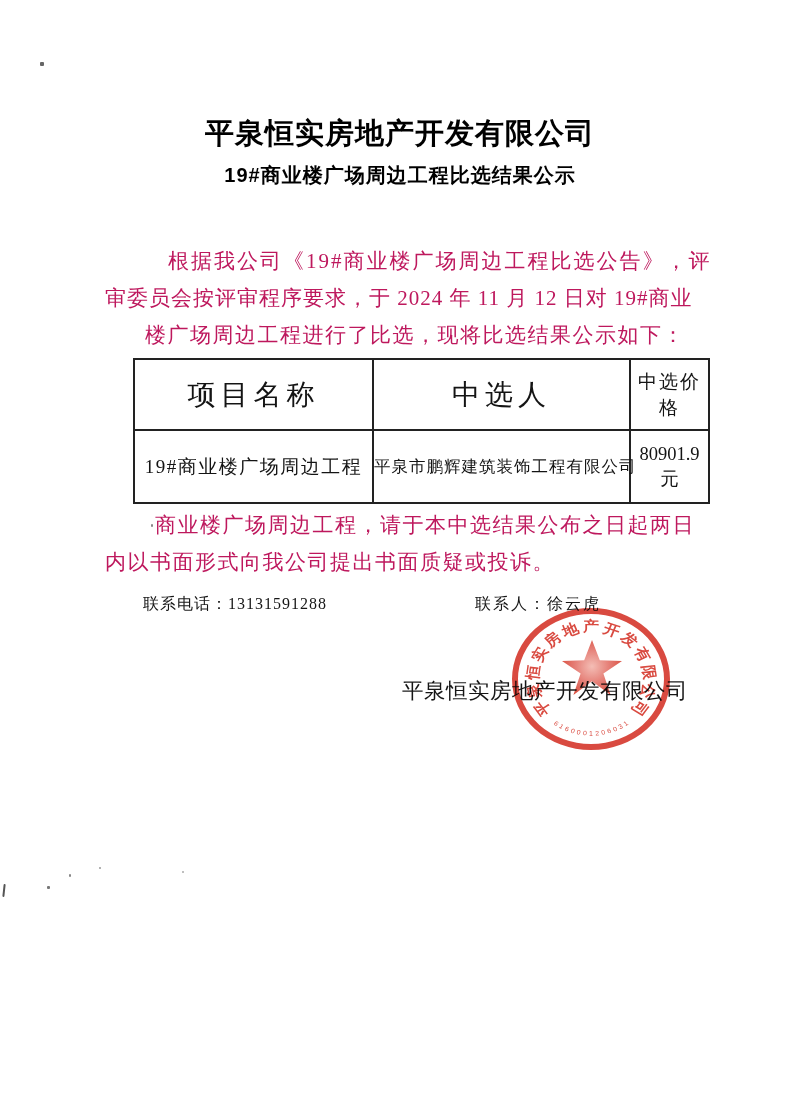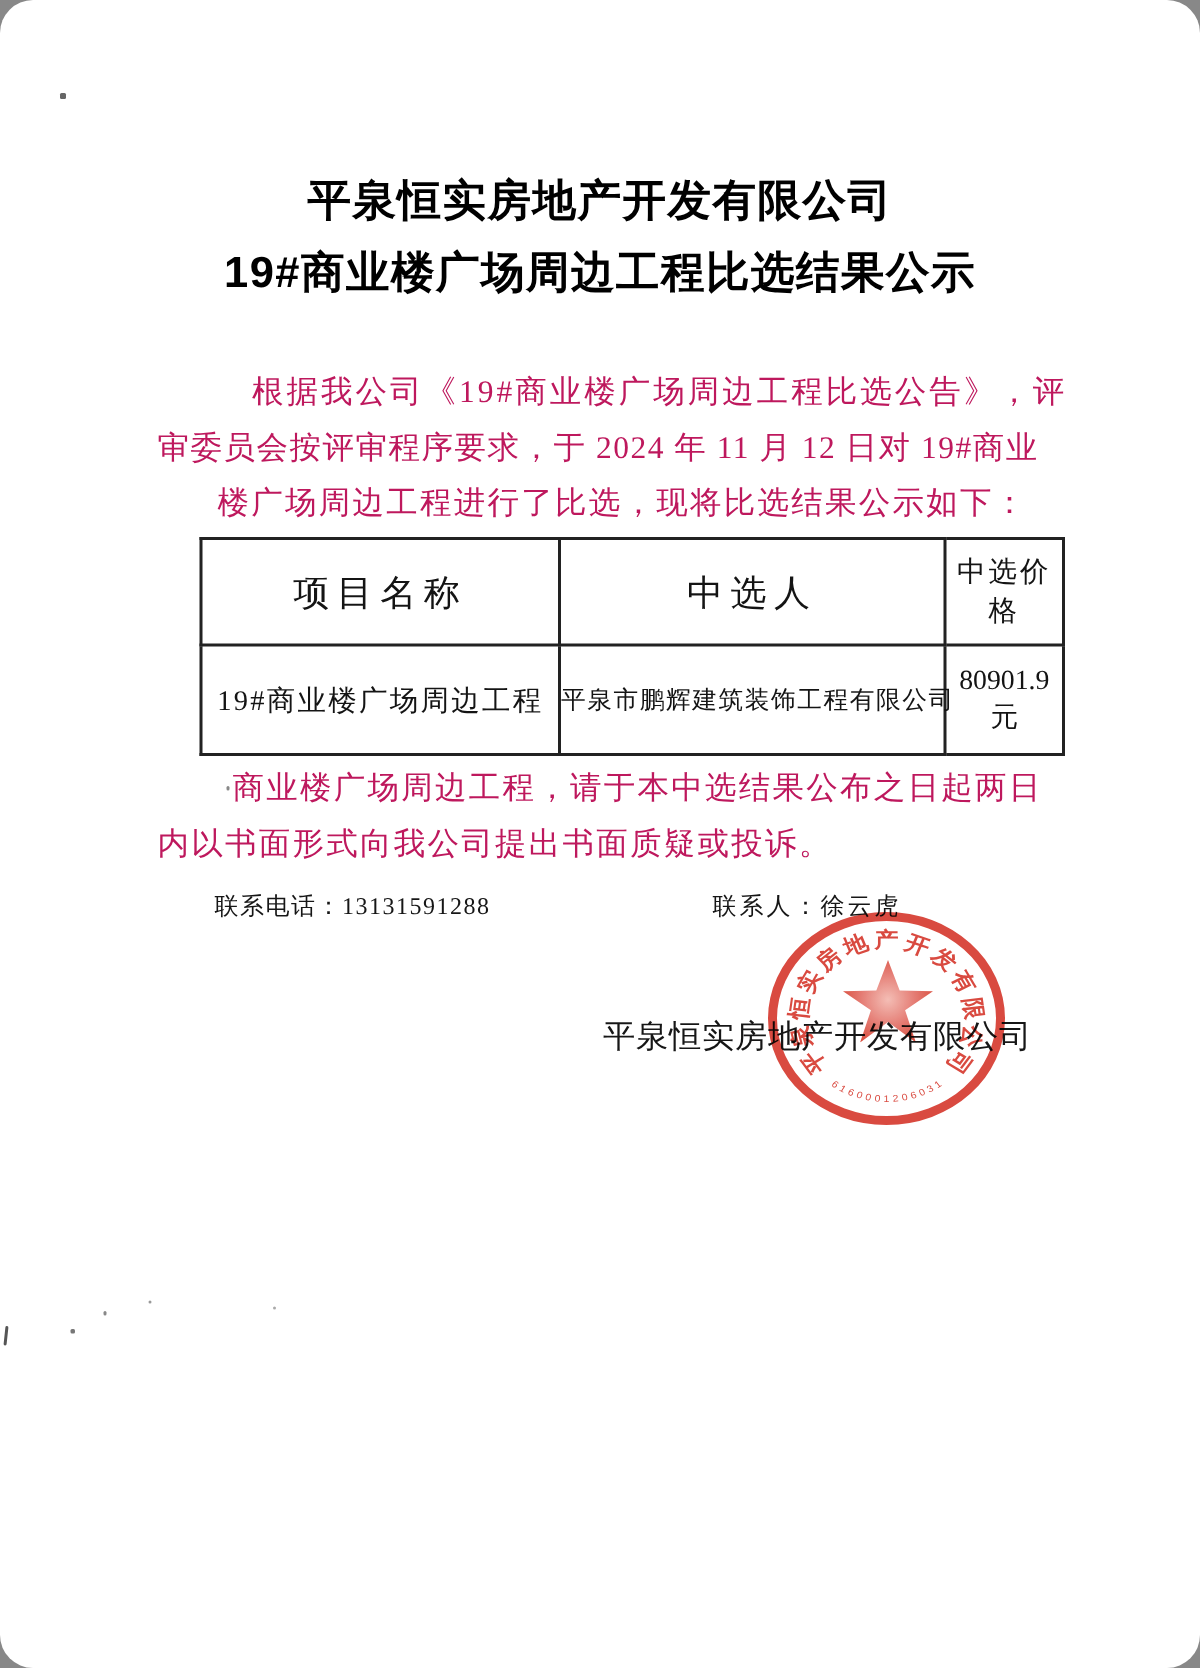--- a/index.html
+++ b/index.html
@@ -4,30 +4,29 @@
 <style>
   html,body{margin:0;padding:0;background:#888;}
   .page{
     position:relative;
     width:800px;height:1112px;
     margin:0 auto;
     background:#ffffff;
     overflow:hidden;
     font-family:"Liberation Serif","DejaVu Serif",serif;
     color:#161616;
-    border-radius:22px;
   }
   
   .title{
     position:absolute;left:0;width:800px;text-align:center;
     font-family:"Liberation Sans","DejaVu Sans",sans-serif;
     font-weight:700;color:#000;white-space:nowrap;
   }
   .title1{top:114px;font-size:29px;letter-spacing:1px;}
-  .title2{top:162px;font-size:29px;letter-spacing:1px;}
+  .title2{top:162px;font-size:20px;letter-spacing:1px;}
   
   .bodyline{
     position:absolute;left:105px;width:620px;
     font-size:21px;line-height:23px;white-space:nowrap;color:#be185d;
   }
   .p1l1{top:250px;letter-spacing:2px;padding-left:63px;}
   .p1l2{top:287px;letter-spacing:1px;}
   .p1l3{top:324px;letter-spacing:1.5px;text-align:center;}
   .p2l1{top:514px;letter-spacing:1.5px;padding-left:50px;}
   .p2l2{top:551px;letter-spacing:1.5px;}
@@ -36,21 +35,21 @@
     position:absolute;left:133px;top:358px;
     border-collapse:collapse;table-layout:fixed;width:575px;
   }
   table.result th,table.result td{
     border:2px solid #222;font-weight:normal;
     text-align:center;vertical-align:middle;padding:0;
     color:#141414;
   }
   tr.hrow{height:71px;}
   tr.drow{height:73px;}
-  th.h1,th.h2{font-size:24px;letter-spacing:5px;}
+  th.h1,th.h2{font-size:28px;letter-spacing:5px;}
   th.h3{font-size:19px;letter-spacing:2px;line-height:26px;padding:0 4px;}
   td.c-project{font-size:19px;letter-spacing:1.5px;white-space:nowrap;}
   td.c-winner{font-size:16.5px;letter-spacing:1px;white-space:nowrap;}
   td.c-price{font-size:18.5px;text-align:left;padding-left:5px;padding-right:2px;line-height:25px;}
   
   .contact{position:absolute;top:594px;left:0;width:800px;height:24px;font-size:16px;}
   .contact .phone{position:absolute;left:143px;letter-spacing:1px;white-space:nowrap;}
   .contact .person{position:absolute;left:475px;letter-spacing:2px;white-space:nowrap;}
   .sign-company{position:absolute;top:676px;left:402px;font-size:21.5px;letter-spacing:0.5px;white-space:nowrap;}
   .sign-date{position:absolute;top:721px;left:428px;font-size:21px;letter-spacing:1px;white-space:nowrap;}

